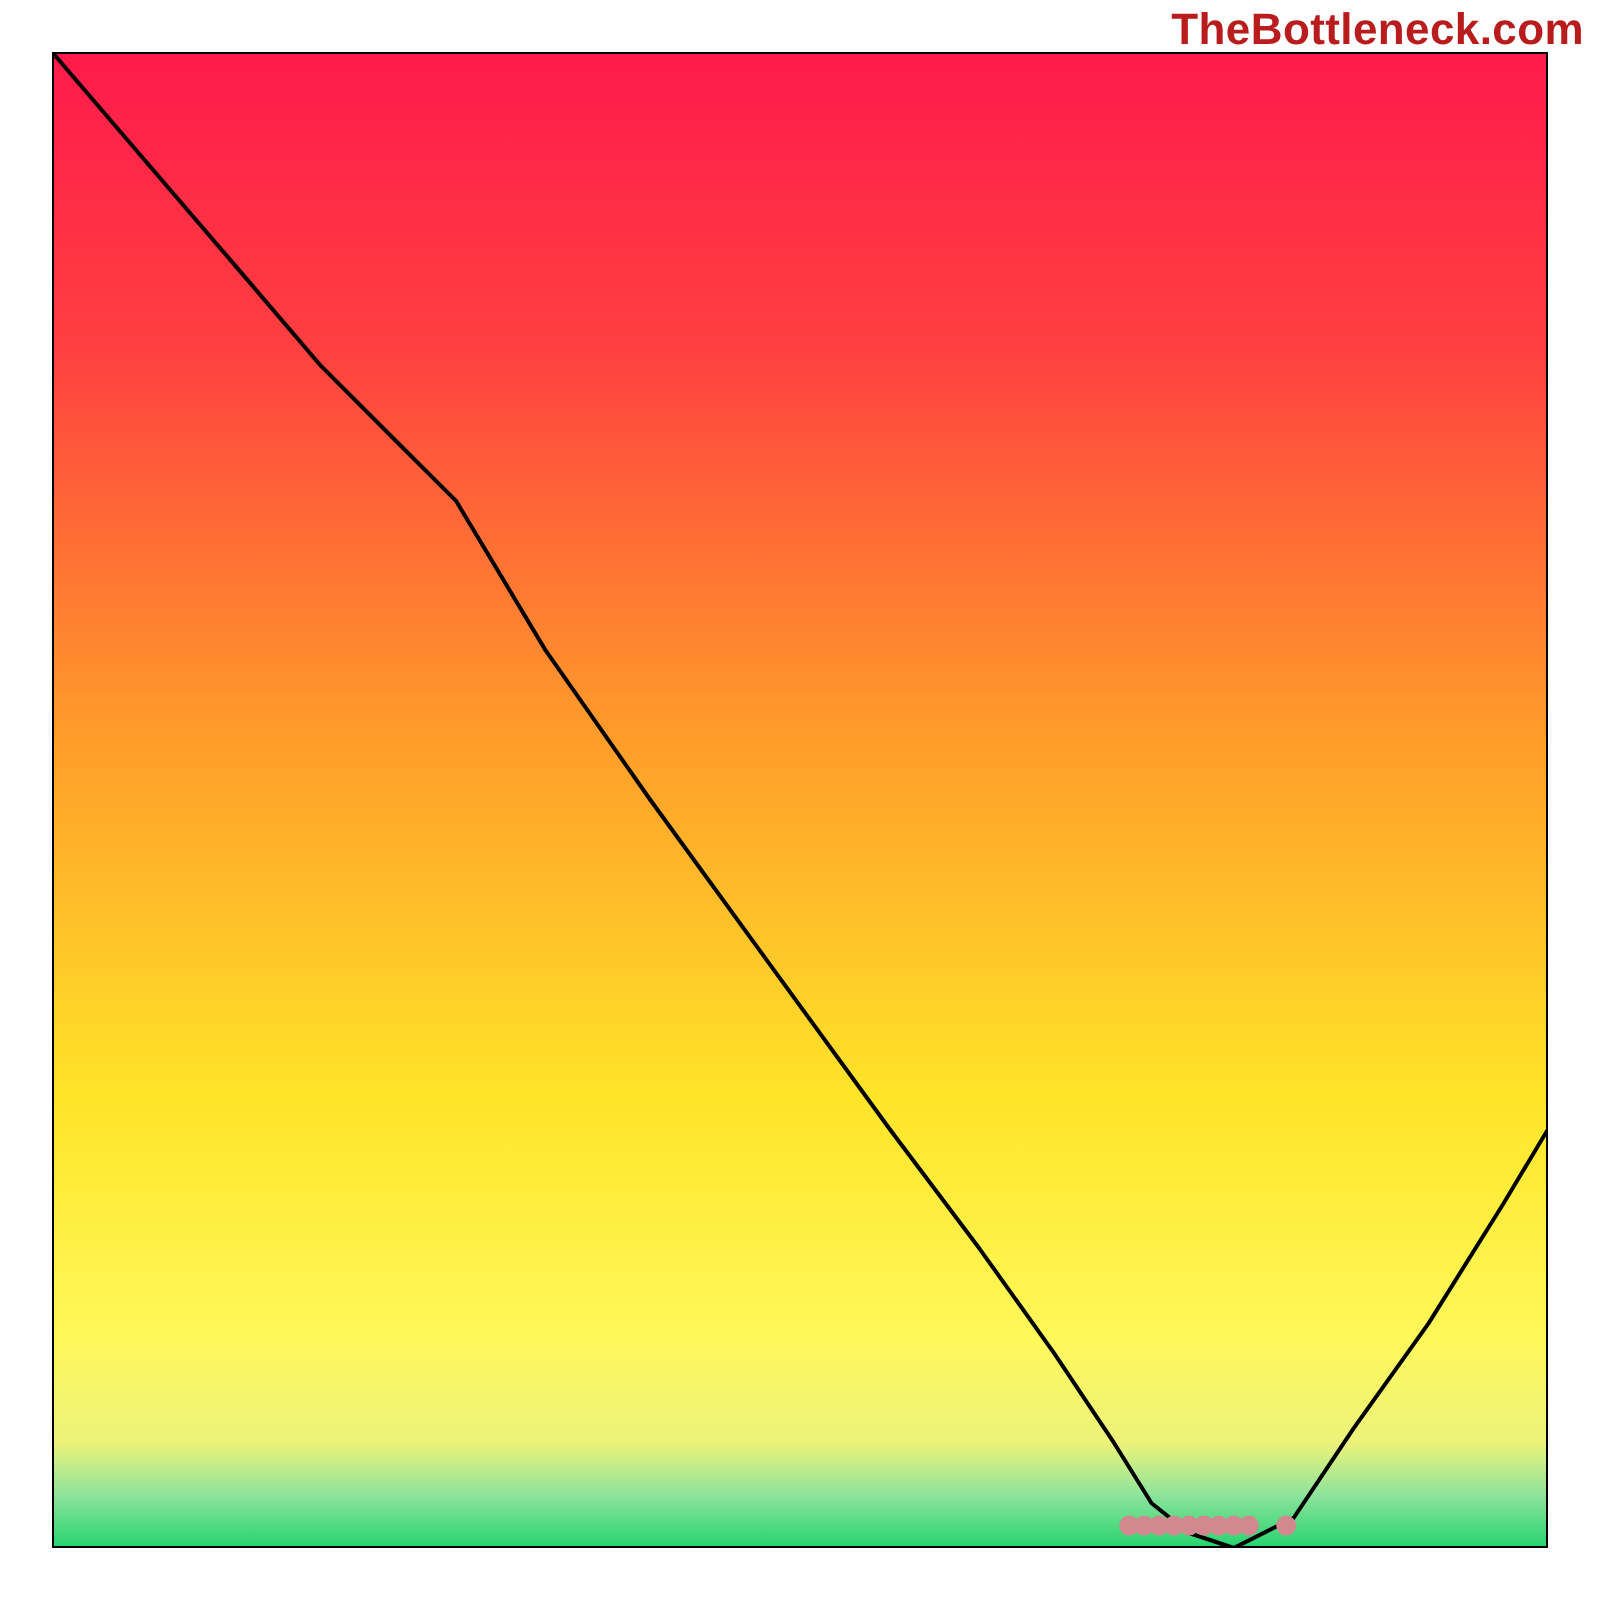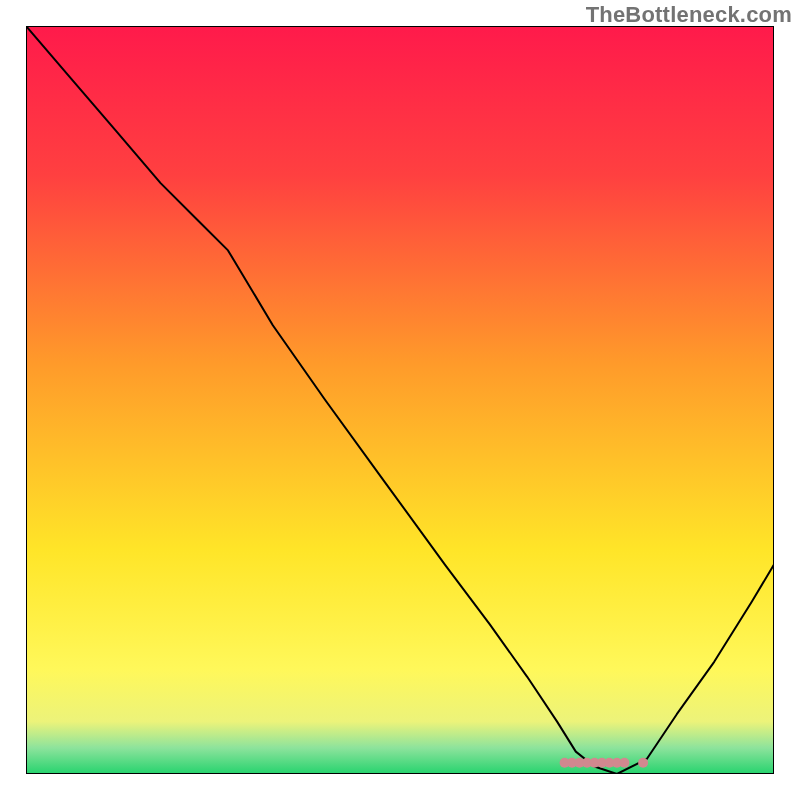--- a/index.html
+++ b/index.html
@@ -15,21 +15,21 @@
     position: relative;
     width: 800px;
     height: 800px;
   }
   .watermark {
     position: absolute;
     top: 2px;
     right: 8px;
     font-size: 22px;
     font-weight: 600;
-    color: #737373;
+    color: #b91c1c;
     letter-spacing: 0.2px;
     user-select: none;
   }
   svg.plot {
     position: absolute;
     top: 26px;
     left: 26px;
     width: 748px;
     height: 748px;
   }

